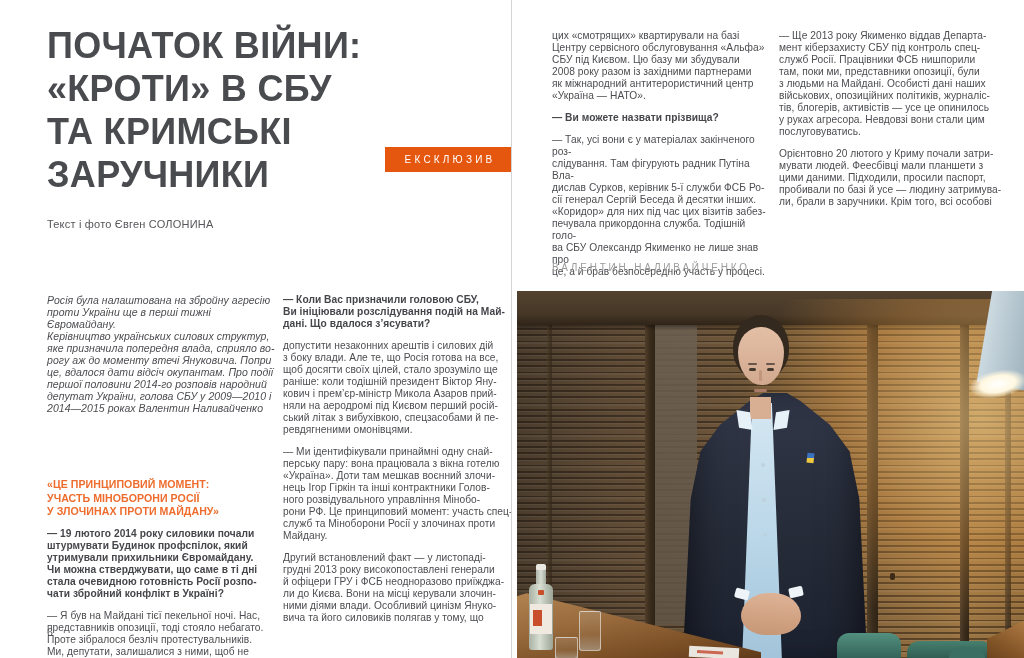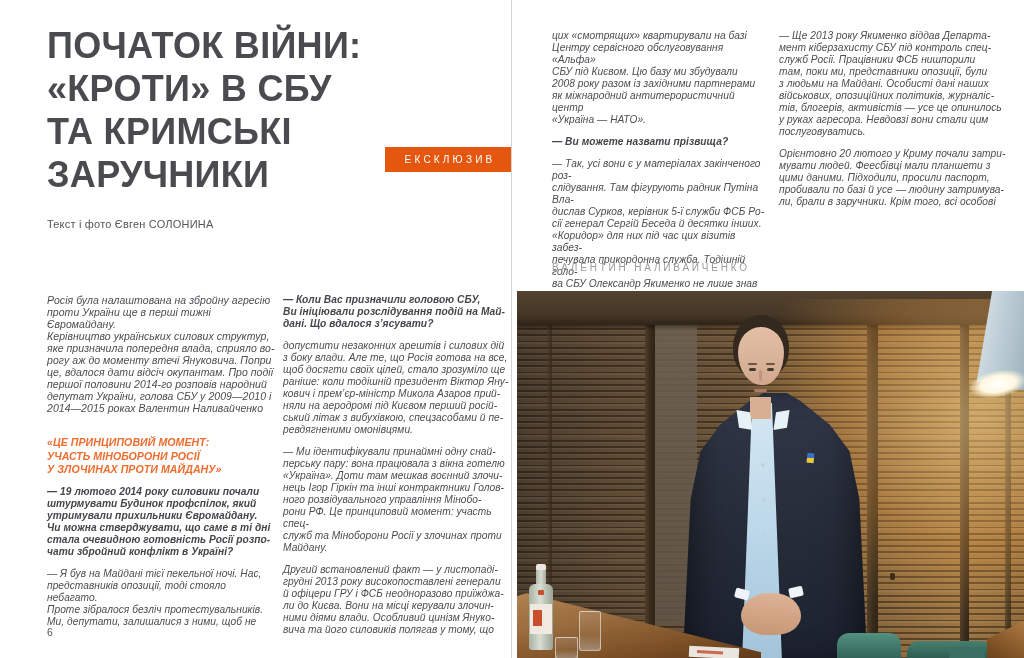--- a/index.html
+++ b/index.html
@@ -8,24 +8,24 @@
   .abs{position:absolute;}
   
   .title{left:47px;top:24px;width:420px;font-size:36px;line-height:43px;font-weight:700;
          color:#4a4b4f;letter-spacing:0.3px;white-space:pre-line;}
   .badge{left:385px;top:147px;width:124px;height:25px;background:#e5570f;color:#ffffff;
          font-size:10px;font-weight:400;letter-spacing:3.2px;display:flex;
          align-items:center;justify-content:center;padding-left:3px;}
   .byline{left:47px;top:218px;font-size:11px;color:#55565a;letter-spacing:0.2px;}
   .col{position:absolute;}
   .txt{white-space:pre-line;font-size:10.2px;line-height:12px;color:#4c4d51;
-       letter-spacing:0.05px;margin:0 0 10px 0;font-style:italic;}
+       letter-spacing:0.05px;margin:0 0 10px 0;}
   .lead{font-style:italic;font-size:10.5px;line-height:12px;margin-bottom:12px;}
   .subhead{font-weight:700;color:#ee6c2d;font-size:10.6px;line-height:13.5px;
-           margin-top:22px;margin-bottom:9px;}
+           margin-top:64px;margin-bottom:9px;}
   .q{font-weight:700;color:#45464a;}
   .pagenum{left:47px;top:626px;font-size:10.5px;color:#55565a;}
   .caption{left:552px;top:262px;font-size:10px;letter-spacing:2.8px;color:#9b9b9b;}
   .gutter{left:511px;top:0;width:1px;height:658px;background:#d4d4d4;}
   
   .photo{left:517px;top:291px;width:507px;height:367px;overflow:hidden;
          background:linear-gradient(90deg,#4a3c2d 0%,#5d4a35 18%,#6a5339 38%,#755a38 52%,#8a683e 72%,#9c7644 88%,#8f6b3c 100%);}
   .slats{position:absolute;inset:0;
          background:repeating-linear-gradient(180deg,rgba(20,12,6,.45) 0 1.8px,rgba(255,255,255,.05) 1.8px 3px,rgba(0,0,0,0) 3px 6.2px);}
   .beam{position:absolute;left:0;top:0;width:100%;height:34px;

